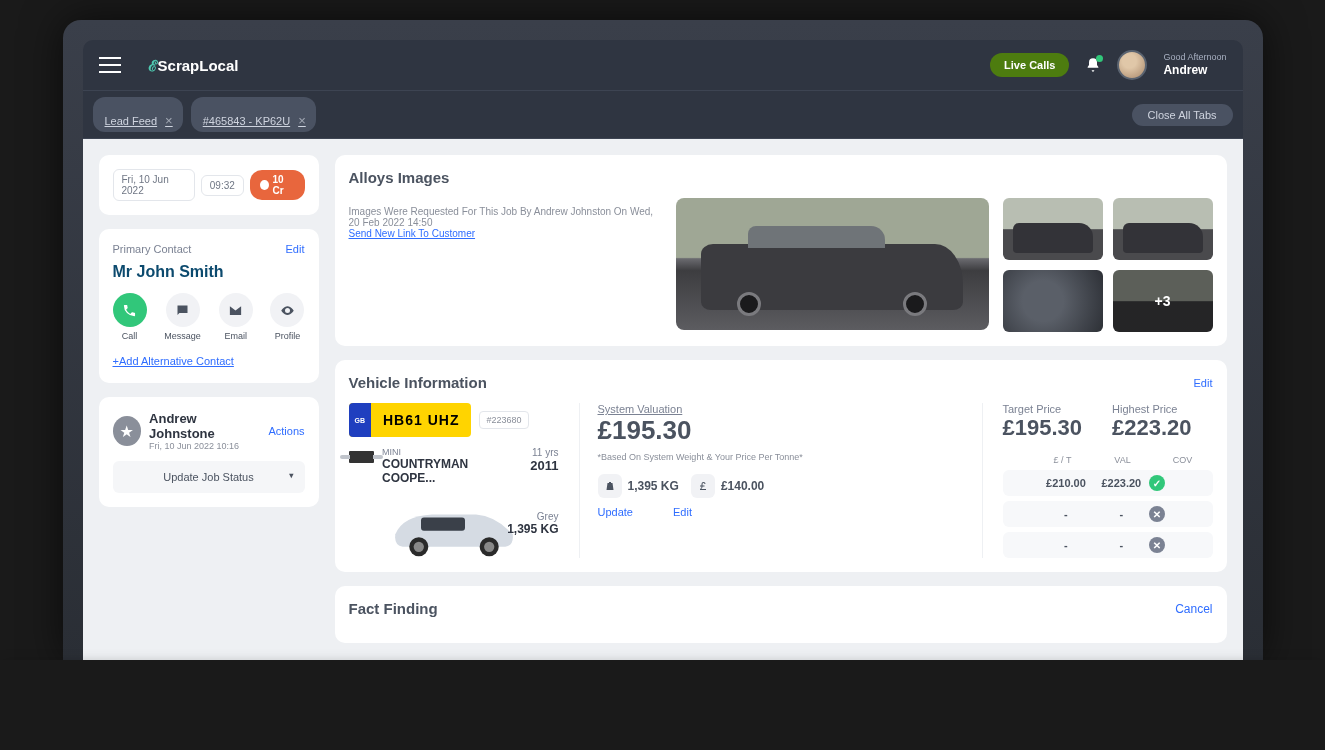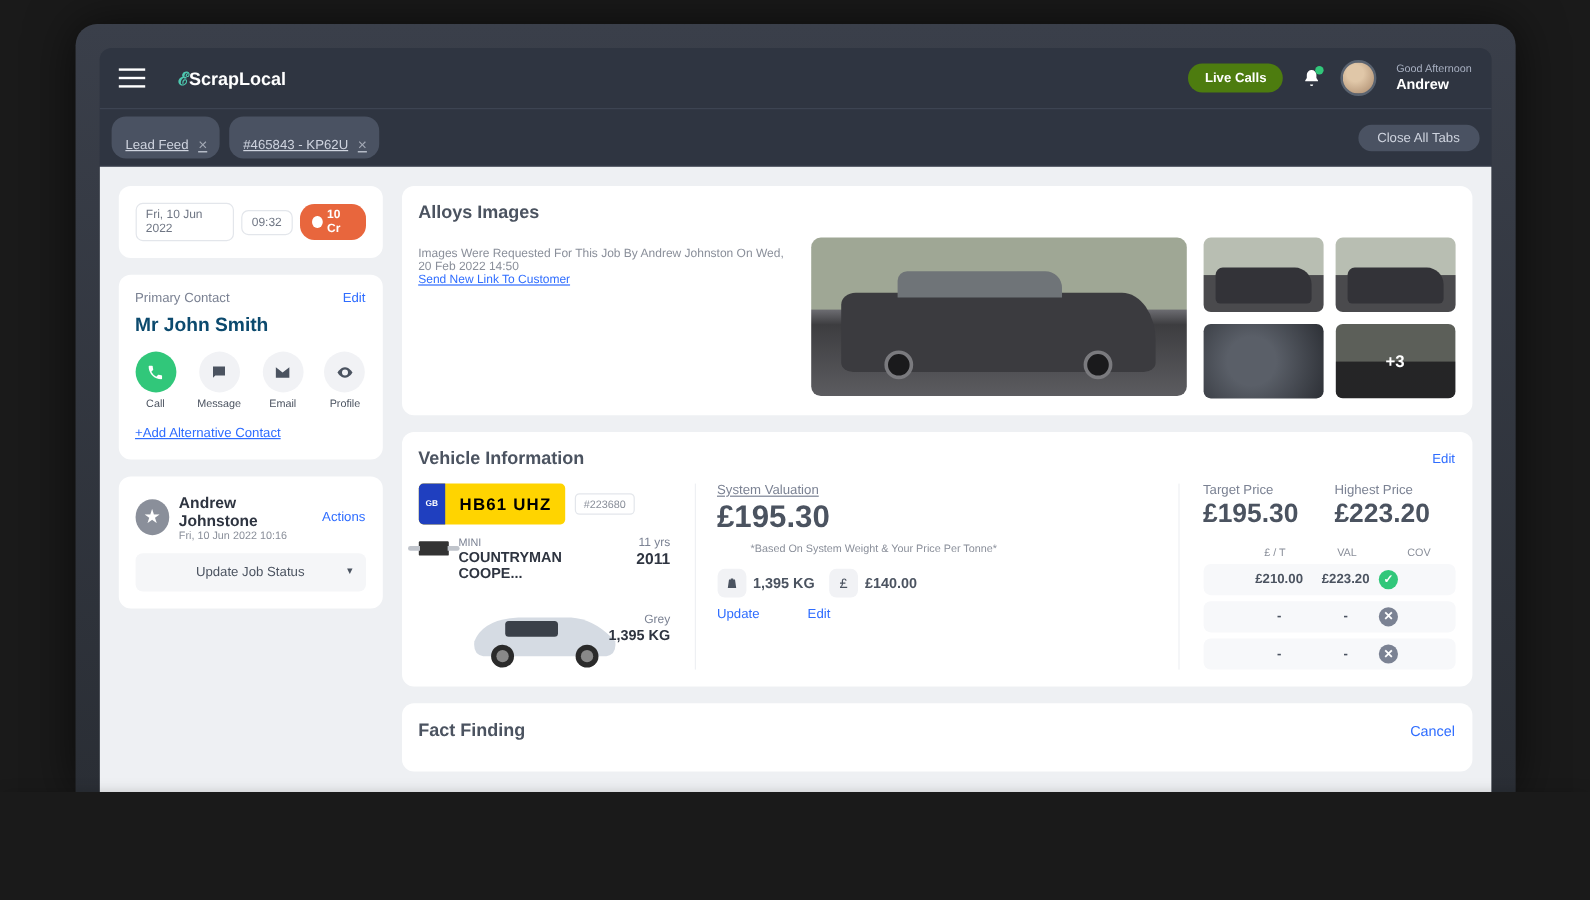--- a/index.html
+++ b/index.html
@@ -87,21 +87,21 @@
 .model-txt { font-size: 12px; font-weight: 800; color: #2e3440; text-transform: uppercase; }
 .yrs { margin-left: auto; text-align: right; font-size: 10px; color: #7b8293; }
 .year { font-weight: 800; font-size: 13px; color: #2e3440; }
 .car-render{height:68px;margin-top:8px;display:flex;align-items:center;justify-content:center;}
 .car-render svg{width:150px;height:66px;}
 .spec-right { text-align: right; font-size: 10px; color: #7b8293; margin-top: -50px; }
 .spec-right strong { font-size: 12px; color: #2e3440; display: block; }
 .vi-mid { flex: 1; border-left: 1px solid #eef0f3; border-right: 1px solid #eef0f3; padding: 0 18px; }
 .val-label { font-size: 11px; color: #7b8293; text-decoration: underline; }
 .val-amount { font-size: 26px; font-weight: 800; color: #4b5360; }
-.val-note { font-size: 9px; color: #8a8f9a; margin-top: 6px; margin-left: 28px; }
+.val-note { font-size: 9px; color: #8a8f9a; margin-top: 6px; }
 .weight-row { display: flex; gap: 12px; margin-top: 12px; }
 .weight-chip { display: flex; align-items: center; gap: 6px; font-size: 12px; font-weight: 700; color: #4b5360; }
 .weight-chip .ico { width: 24px; height: 24px; background: #f1f2f5; border-radius: 6px; display: flex; align-items: center; justify-content: center; }
 .weight-chip .ico svg{width:12px;height:12px;fill:#4b5360;}
 .mini-links { display: flex; gap: 40px; margin-top: 8px; }
 .vi-right { width: 210px; }
 .prices { display: flex; gap: 30px; }
 .price-lbl { font-size: 11px; color: #7b8293; }
 .price-amt { font-size: 22px; font-weight: 800; color: #4b5360; }
 .price-table { margin-top: 14px; }

